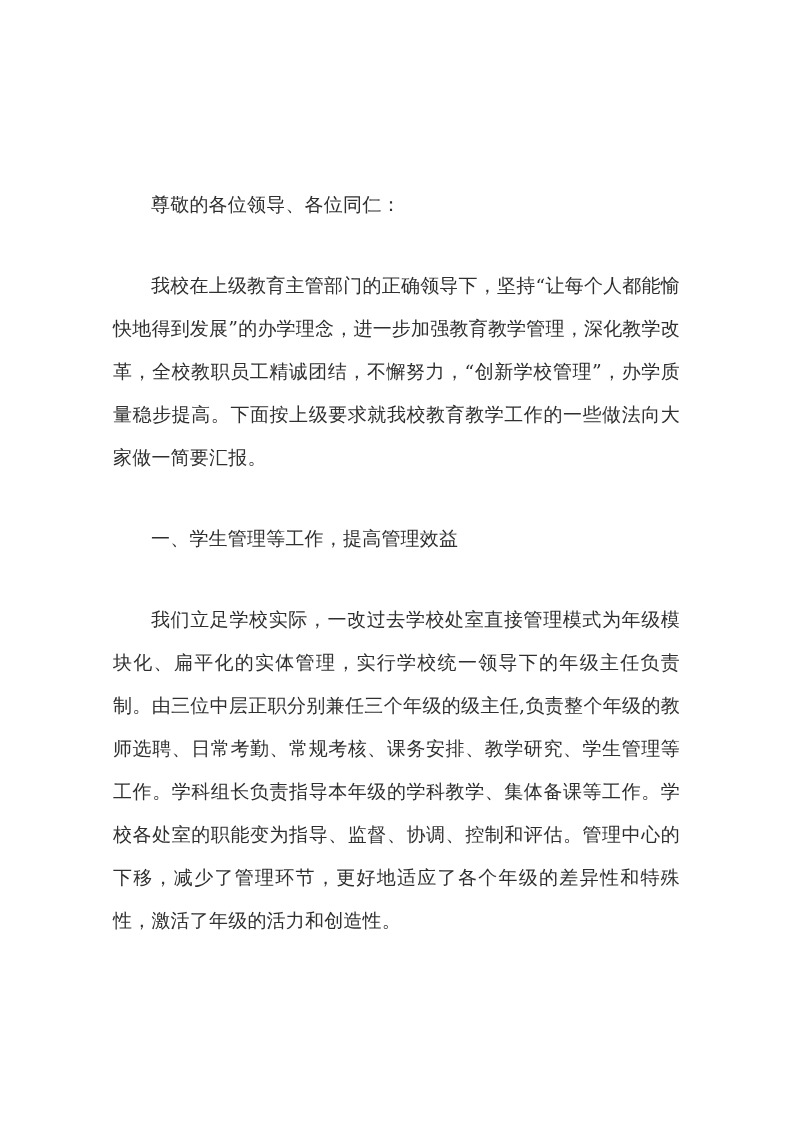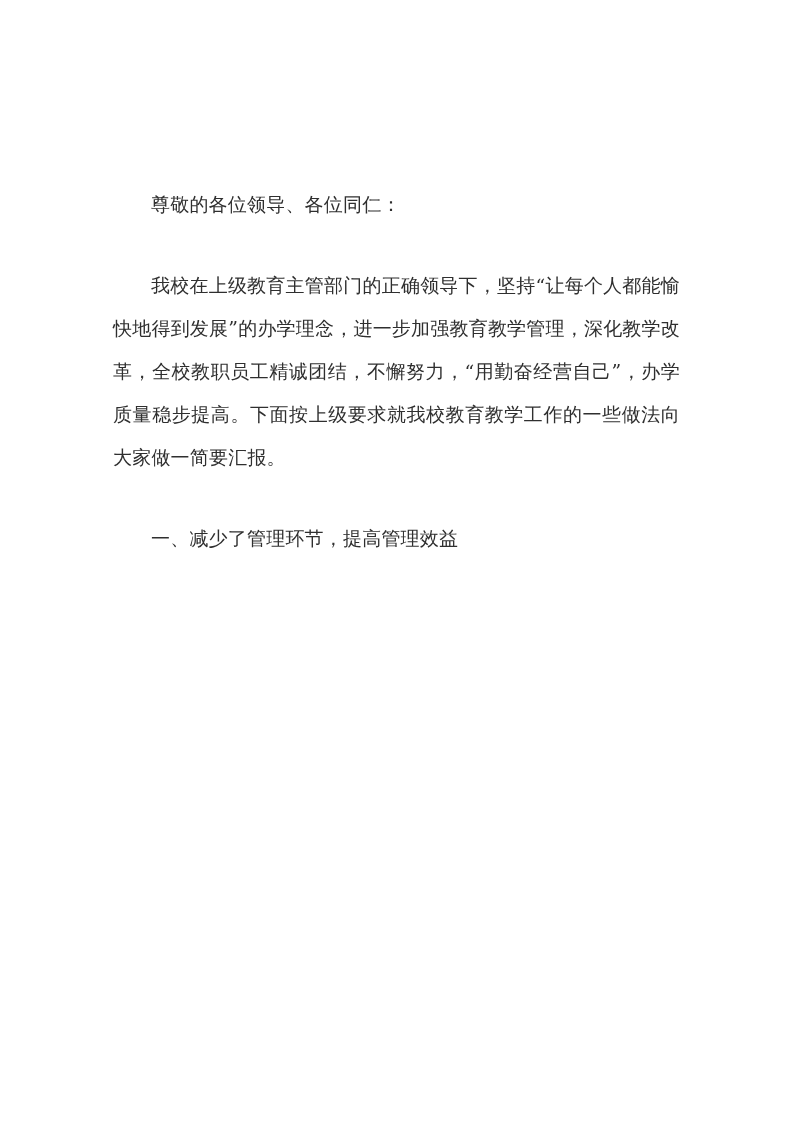--- a/index.html
+++ b/index.html
@@ -34,16 +34,17 @@
   .content p.heading {
     font-weight: normal; 
   }
 </style>
 </head>
 <body>
 
 <div class="page">
   <div class="content">
     <p>尊敬的各位领导、各位同仁：</p>
-    <p>我校在上级教育主管部门的正确领导下，坚持“让每个人都能愉快地得到发展”的办学理念，进一步加强教育教学管理，深化教学改革，全校教职员工精诚团结，不懈努力，“用勤奋经营自己”，办学质量稳步提高。下面按上级要求就我校教育教学工作的一些做法向大家做一简要汇报。</p>
-    <p class="heading">一、减少了管理环节，提高管理效益</p>
+    <p>我校在上级教育主管部门的正确领导下，坚持“让每个人都能愉快地得到发展”的办学理念，进一步加强教育教学管理，深化教学改革，全校教职员工精诚团结，不懈努力，“创新学校管理”，办学质量稳步提高。下面按上级要求就我校教育教学工作的一些做法向大家做一简要汇报。</p>
+    <p class="heading">一、学生管理等工作，提高管理效益</p>
+    <p>我们立足学校实际，一改过去学校处室直接管理模式为年级模块化、扁平化的实体管理，实行学校统一领导下的年级主任负责制。由三位中层正职分别兼任三个年级的级主任,负责整个年级的教师选聘、日常考勤、常规考核、课务安排、教学研究、学生管理等工作。学科组长负责指导本年级的学科教学、集体备课等工作。学校各处室的职能变为指导、监督、协调、控制和评估。管理中心的下移，减少了管理环节，更好地适应了各个年级的差异性和特殊性，激活了年级的活力和创造性。</p>
   </div>
 </div>
 
 </body></html>

